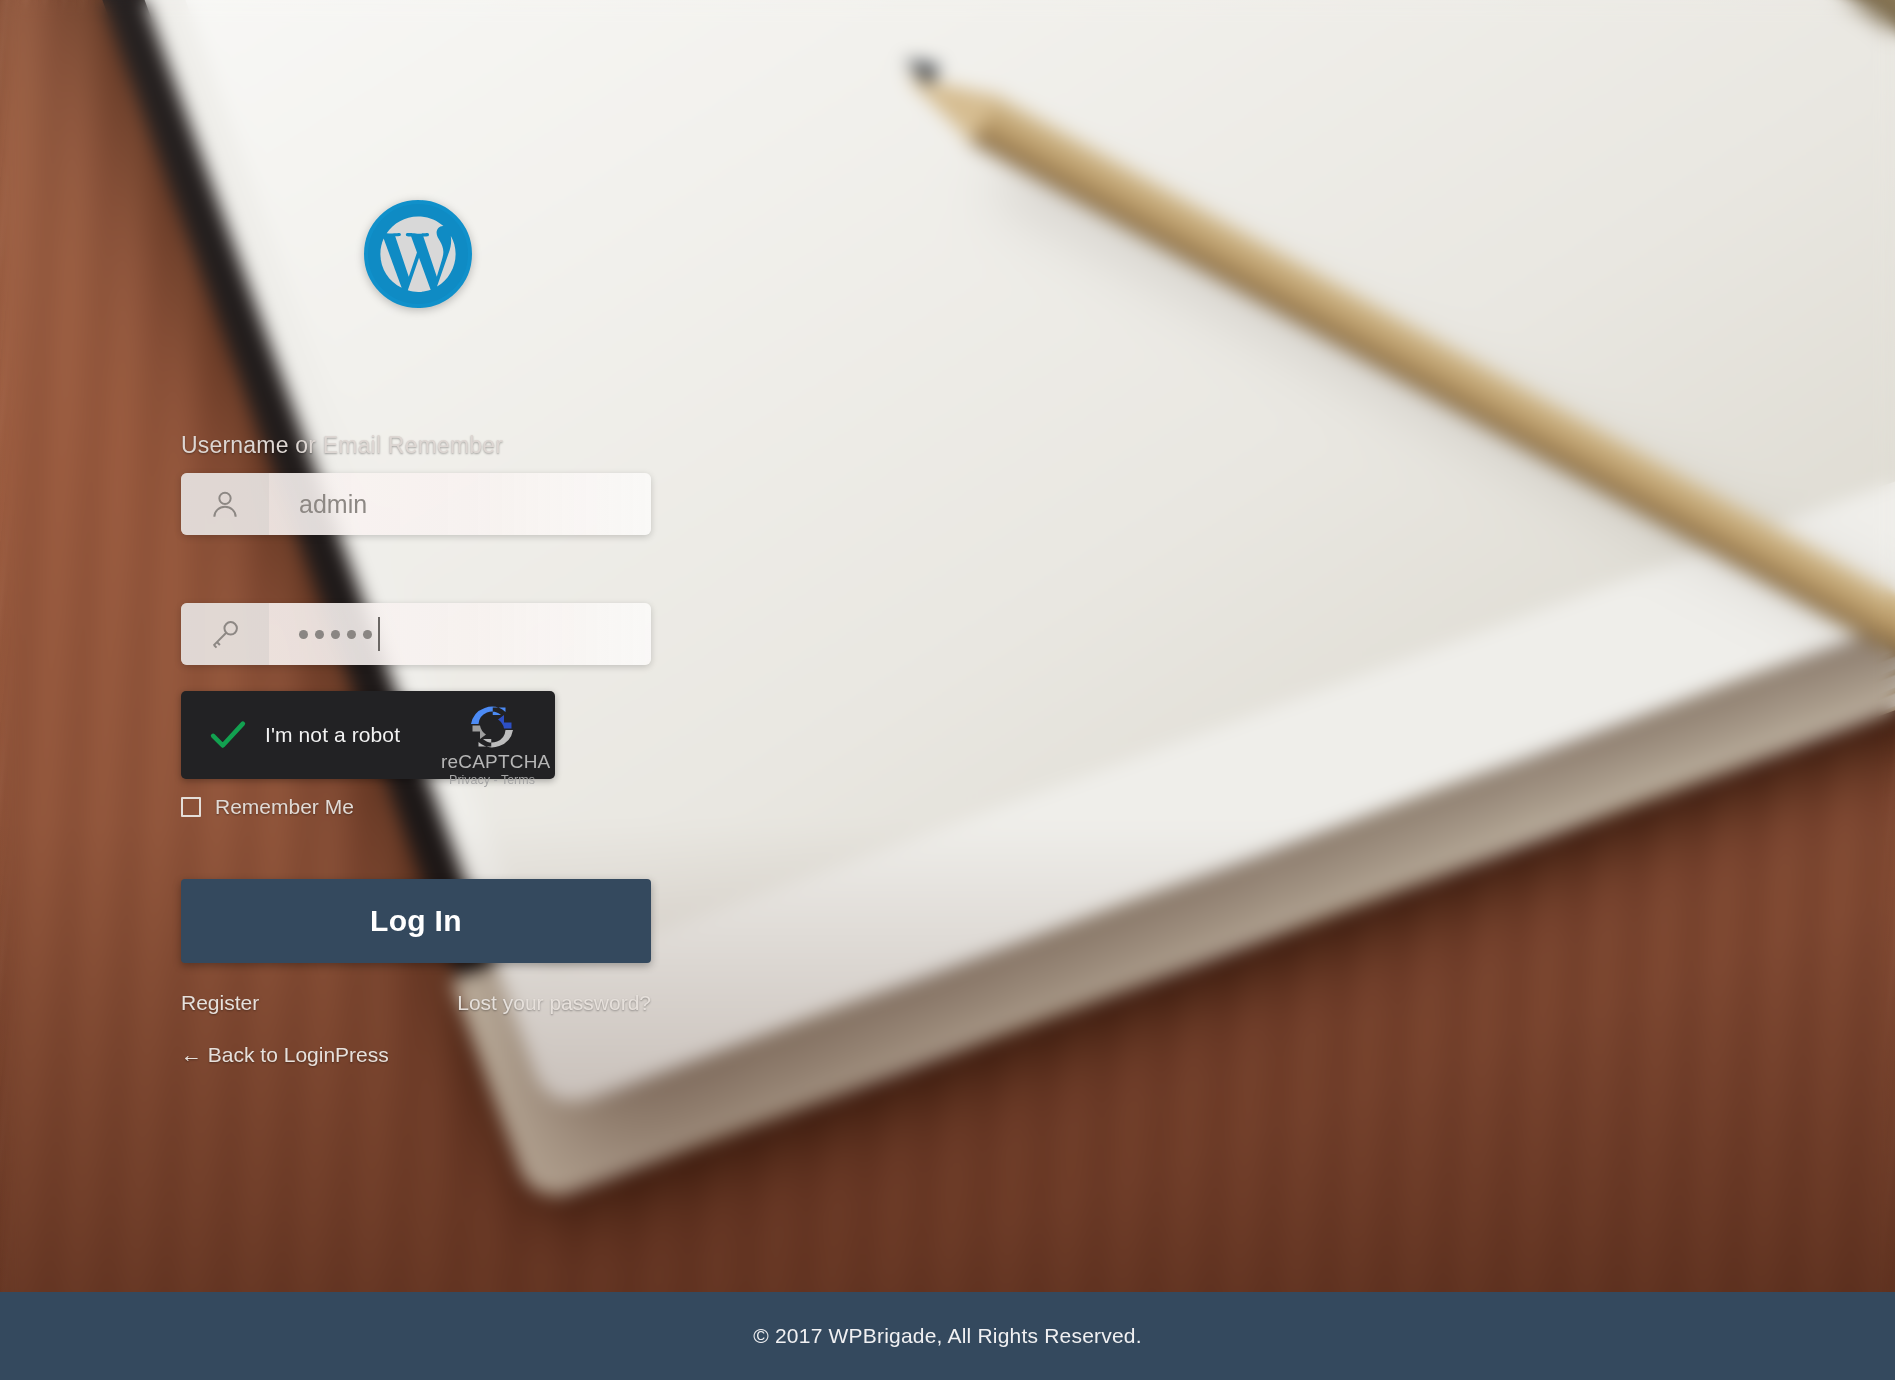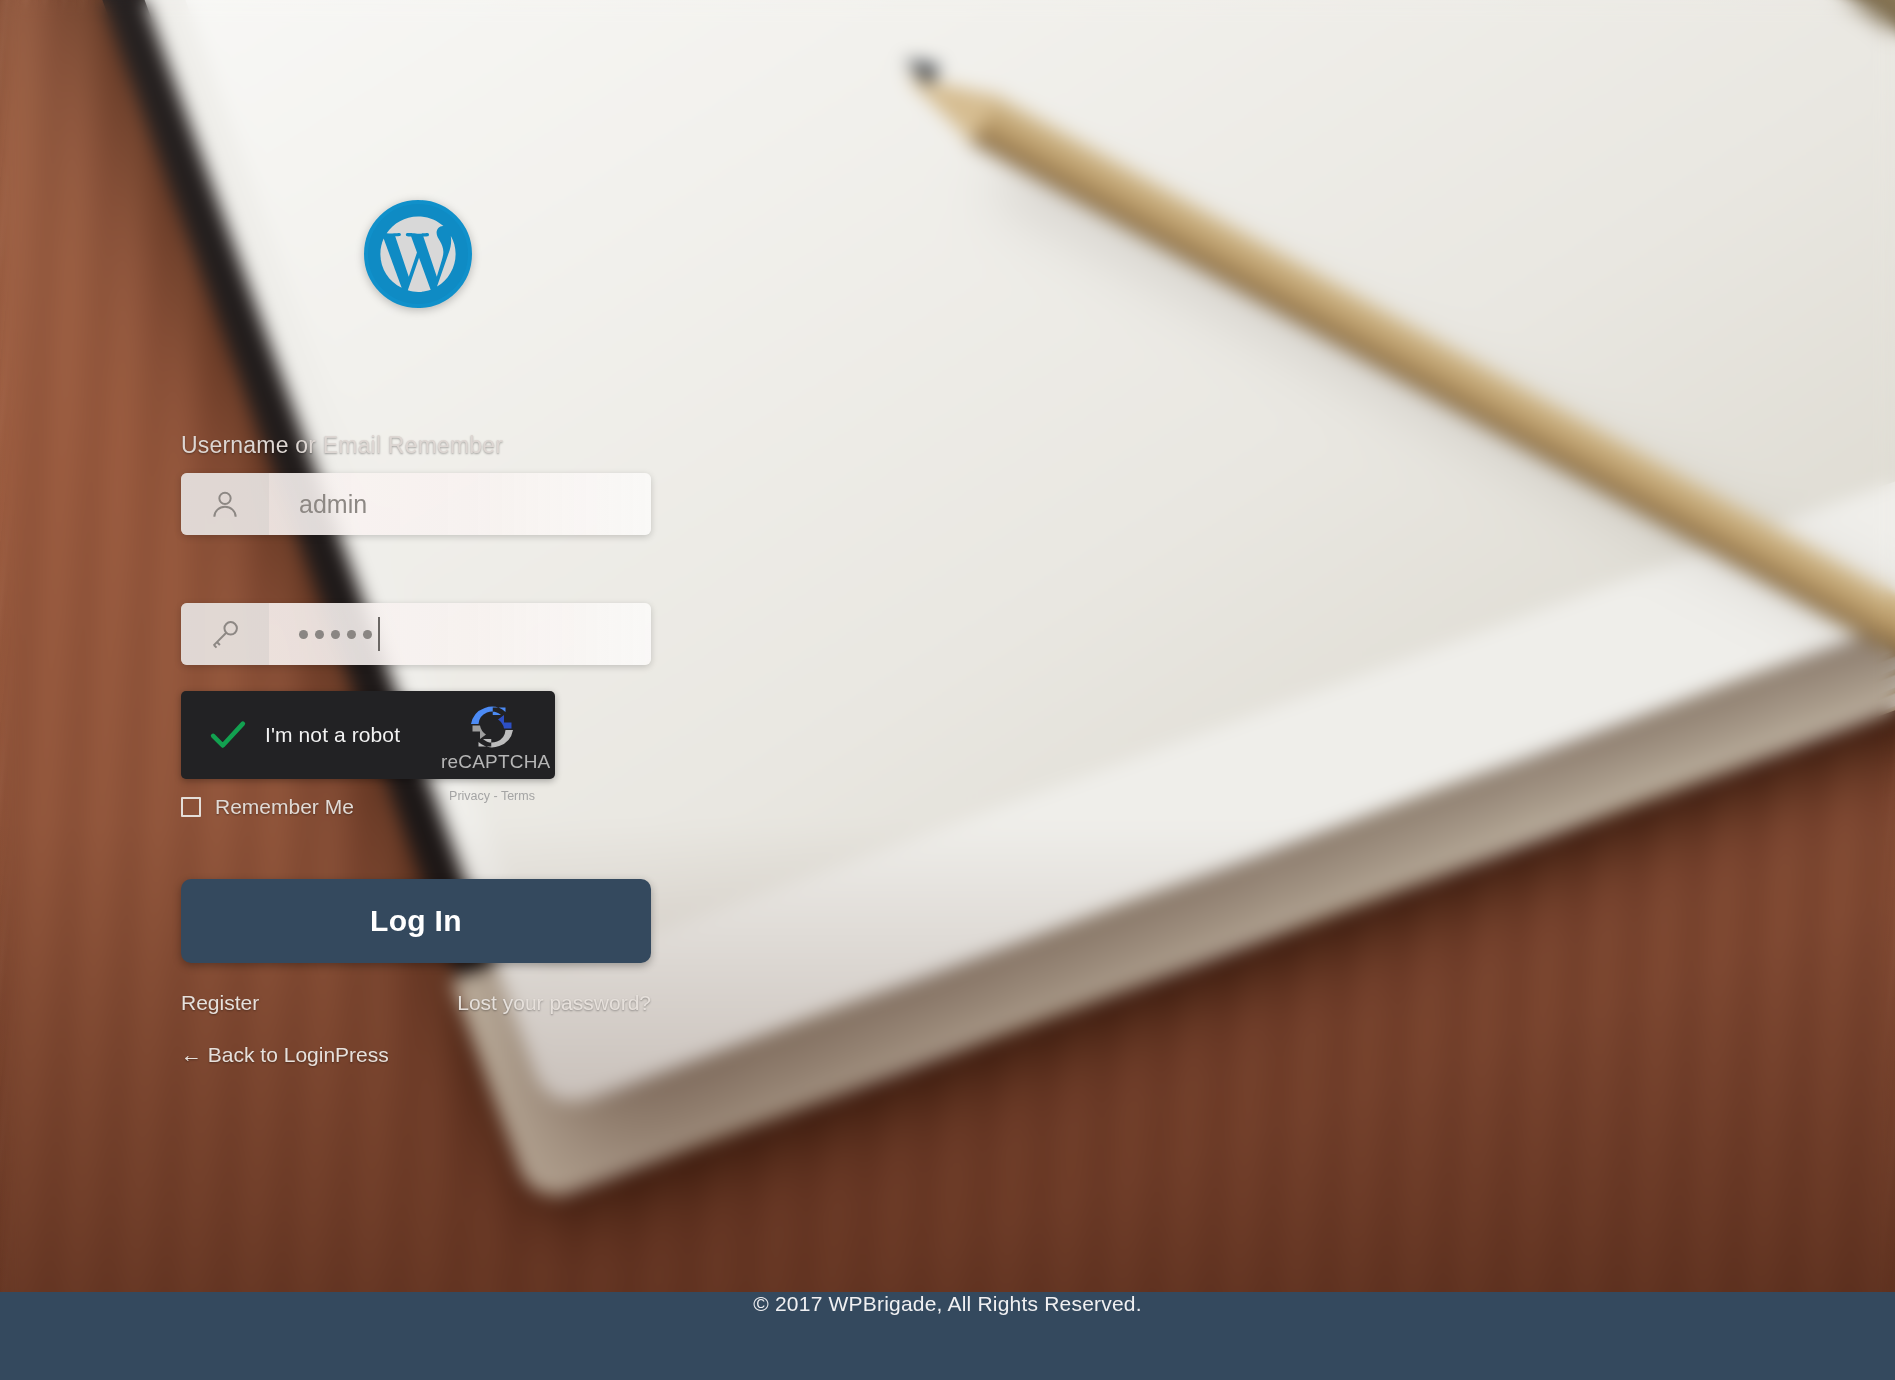--- a/index.html
+++ b/index.html
@@ -326,21 +326,21 @@
     font-size: 21px;
     text-shadow: 0 1px 2px rgba(0,0,0,0.35);
   }
 
   
   .login-btn {
     width: 470px;
     height: 84px;
     background: #34495e;
     border: none;
-    border-radius: 10px;
+    border-radius: 4px;
     color: #ffffff;
     font-family: "Liberation Sans", sans-serif;
     font-size: 30px;
     font-weight: 700;
     letter-spacing: 0.3px;
     cursor: pointer;
     box-shadow: 0 3px 9px rgba(0,0,0,0.3);
     margin-bottom: 28px;
   }
 
@@ -359,20 +359,21 @@
   }
   .back-link { display: inline-block; }
 
   
   .footer {
     position: absolute;
     left: 0; right: 0; bottom: 0;
     height: 88px;
     background: #34495e;
     display: flex;
+    align-items: center;
     justify-content: center;
     z-index: 30;
   }
   .footer-text {
     color: #f0f0f2;
     font-size: 21px;
     letter-spacing: 0.2px;
   }
 </style>
 </head>
@@ -452,21 +453,21 @@
       </span>
       <span class="rc-label">I'm not a robot</span>
       <span class="rc-brand">
         <svg class="rc-logo" viewBox="0 0 64 64" xmlns="http://www.w3.org/2000/svg">
           <path d="M33 6 L33 16 L44 16 A18 18 0 0 0 14 28 L4 28 A28 28 0 0 1 50 12 L50 6 Z" fill="#4c8bf5"></path>
           <path d="M58 26 L48 26 L48 16 L40 22 A18 18 0 0 1 48 34 L58 34 Z" fill="#2d4fc4"></path>
           <path d="M31 58 L31 48 L20 48 A18 18 0 0 0 50 36 L60 36 A28 28 0 0 1 14 52 L14 58 Z" fill="#bdbdbd"></path>
           <path d="M6 38 L16 38 L16 48 L24 42 A18 18 0 0 1 16 30 L6 30 Z" fill="#9e9e9e"></path>
         </svg>
         <span class="rc-name">reCAPTCHA</span>
-        <span class="rc-links" style="display:block;margin-top:16px;">Privacy - Terms</span>
+        <span class="rc-links" style="display:block;">Privacy - Terms</span>
       </span>
     </div>
 
     
     <label class="remember">
       <span class="cb"></span>
       <span class="cb-label">Remember Me</span>
     </label>
 
     <button class="login-btn">Log In</button>

